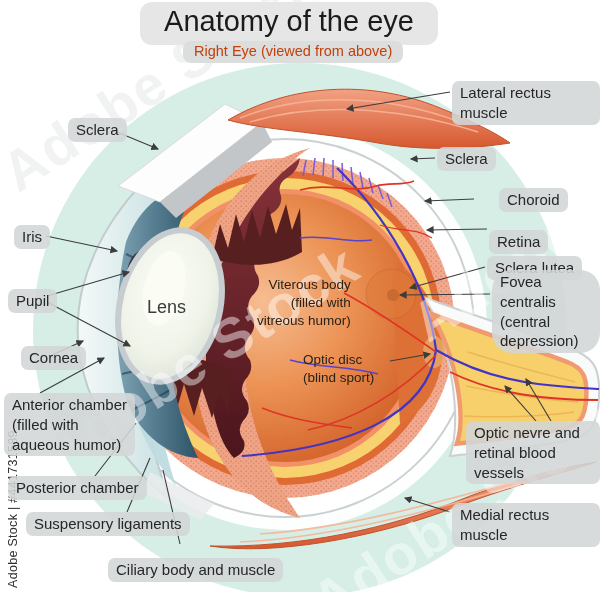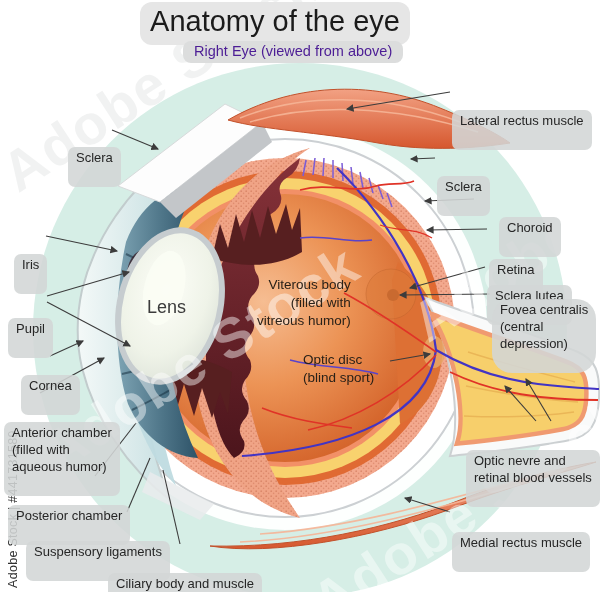--- a/index.html
+++ b/index.html
@@ -6,29 +6,29 @@
   #stage{position:relative;width:600px;height:592px;overflow:hidden;background:#ffffff;
          font-family:"Liberation Sans",sans-serif;}
   #eye-svg{position:absolute;left:0;top:0;z-index:1;}
   .wm-diag{position:absolute;z-index:2;font-weight:700;font-size:56px;letter-spacing:2px;
            color:rgba(255,255,255,0.45);transform:rotate(-33deg);transform-origin:left top;
            white-space:nowrap;pointer-events:none;}
   .wm-diag.gray{color:rgba(120,130,128,0.10);}
   .wm-vert{position:absolute;z-index:2;left:6px;top:408px;height:180px;
            writing-mode:vertical-rl;transform:rotate(180deg);font-size:12.5px;color:#2f2f2f;
            letter-spacing:0.3px;}
-  .title-box{position:absolute;z-index:3;left:140px;top:2px;width:270px;background:#e6e6e6;
+  .title-box{position:absolute;z-index:3;left:140px;top:2px;width:298px;background:#e6e6e6;
              border-radius:12px;text-align:center;font-size:29px;color:#1b1b1b;
              padding:3px 0 7px 0;}
   .subtitle-box{position:absolute;z-index:3;left:183px;top:41px;background:#dcdddd;
-                border-radius:8px;font-size:14.5px;color:#4c1d95;padding:2px 11px 4px 11px;
+                border-radius:8px;font-size:14.5px;color:#c2410c;padding:2px 11px 4px 11px;
                 white-space:nowrap;}
   .pill{position:absolute;z-index:3;background:rgba(211,214,214,0.88);border-radius:7px;
-        padding:2px 8px 21px 8px;font-size:13px;line-height:1.32;color:#262626;
-        white-space:pre-line;margin-top:29px;}
+        padding:2px 8px 2px 8px;font-size:15px;line-height:1.32;color:#262626;
+        white-space:pre-line;}
   .plain-label{position:absolute;z-index:3;font-size:13.5px;line-height:1.35;color:#2a2118;
                white-space:pre-line;}
   .lens-label{position:absolute;z-index:3;font-size:18px;color:#3c3c3c;}
 </style>
 </head>
 <body>
 
 <div id="stage">
 
   <svg id="eye-svg" width="600" height="592" viewBox="0 0 600 592">
@@ -242,21 +242,21 @@
 
   <div class="pill" style="left:68px;top:118px;">Sclera</div>
   <div class="pill" style="left:14px;top:225px;">Iris</div>
   <div class="pill" style="left:8px;top:289px;">Pupil</div>
   <div class="pill" style="left:21px;top:346px;">Cornea</div>
   <div class="pill" style="left:4px;top:393px;">Anterior chamber
 (filled with
 aqueous humor)</div>
   <div class="pill" style="left:8px;top:476px;">Posterior chamber</div>
   <div class="pill" style="left:26px;top:512px;">Suspensory ligaments</div>
-  <div class="pill" style="left:108px;top:544px;text-align:center;">Ciliary body and muscle</div>
+  <div class="pill" style="left:108px;top:558px;text-align:center;">Ciliary body and muscle</div>
 
   <div class="pill" style="left:452px;top:81px;">Lateral rectus muscle</div>
   <div class="pill" style="left:437px;top:147px;">Sclera</div>
   <div class="pill" style="left:499px;top:188px;">Choroid</div>
   <div class="pill" style="left:489px;top:230px;">Retina</div>
   <div class="pill" style="left:487px;top:256px;">Sclera lutea</div>
   <div class="pill" style="left:492px;top:270px;border-radius:20px;">Fovea centralis
 (central
 depression)</div>
   <div class="pill" style="left:466px;top:421px;">Optic nevre and

